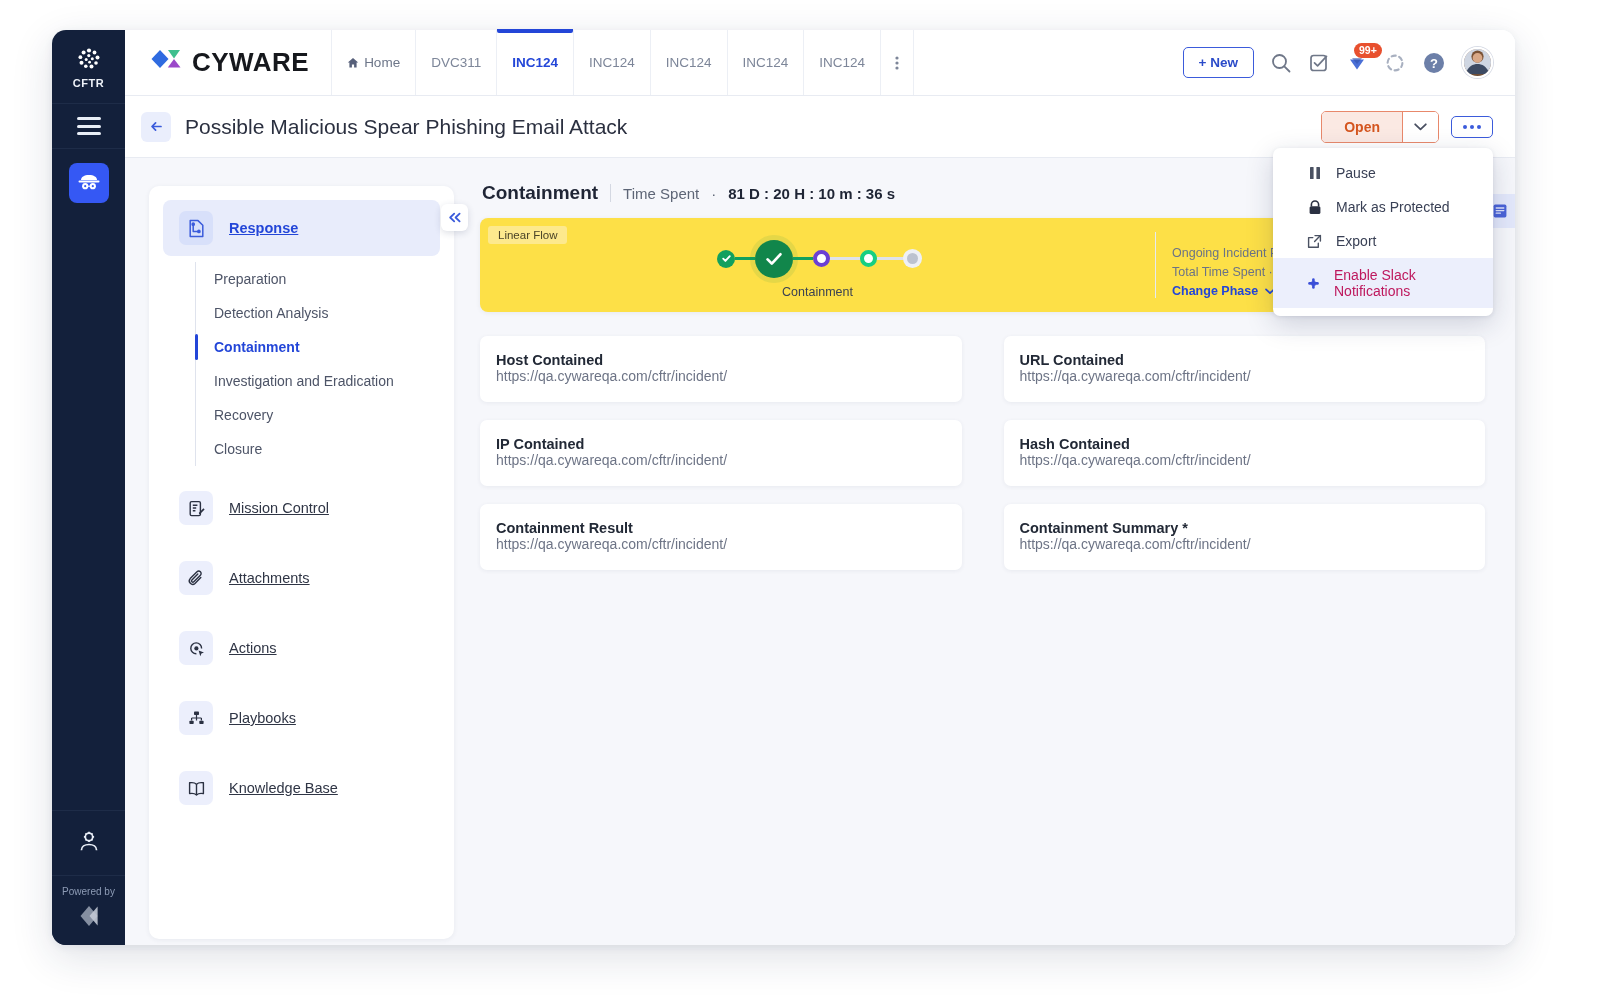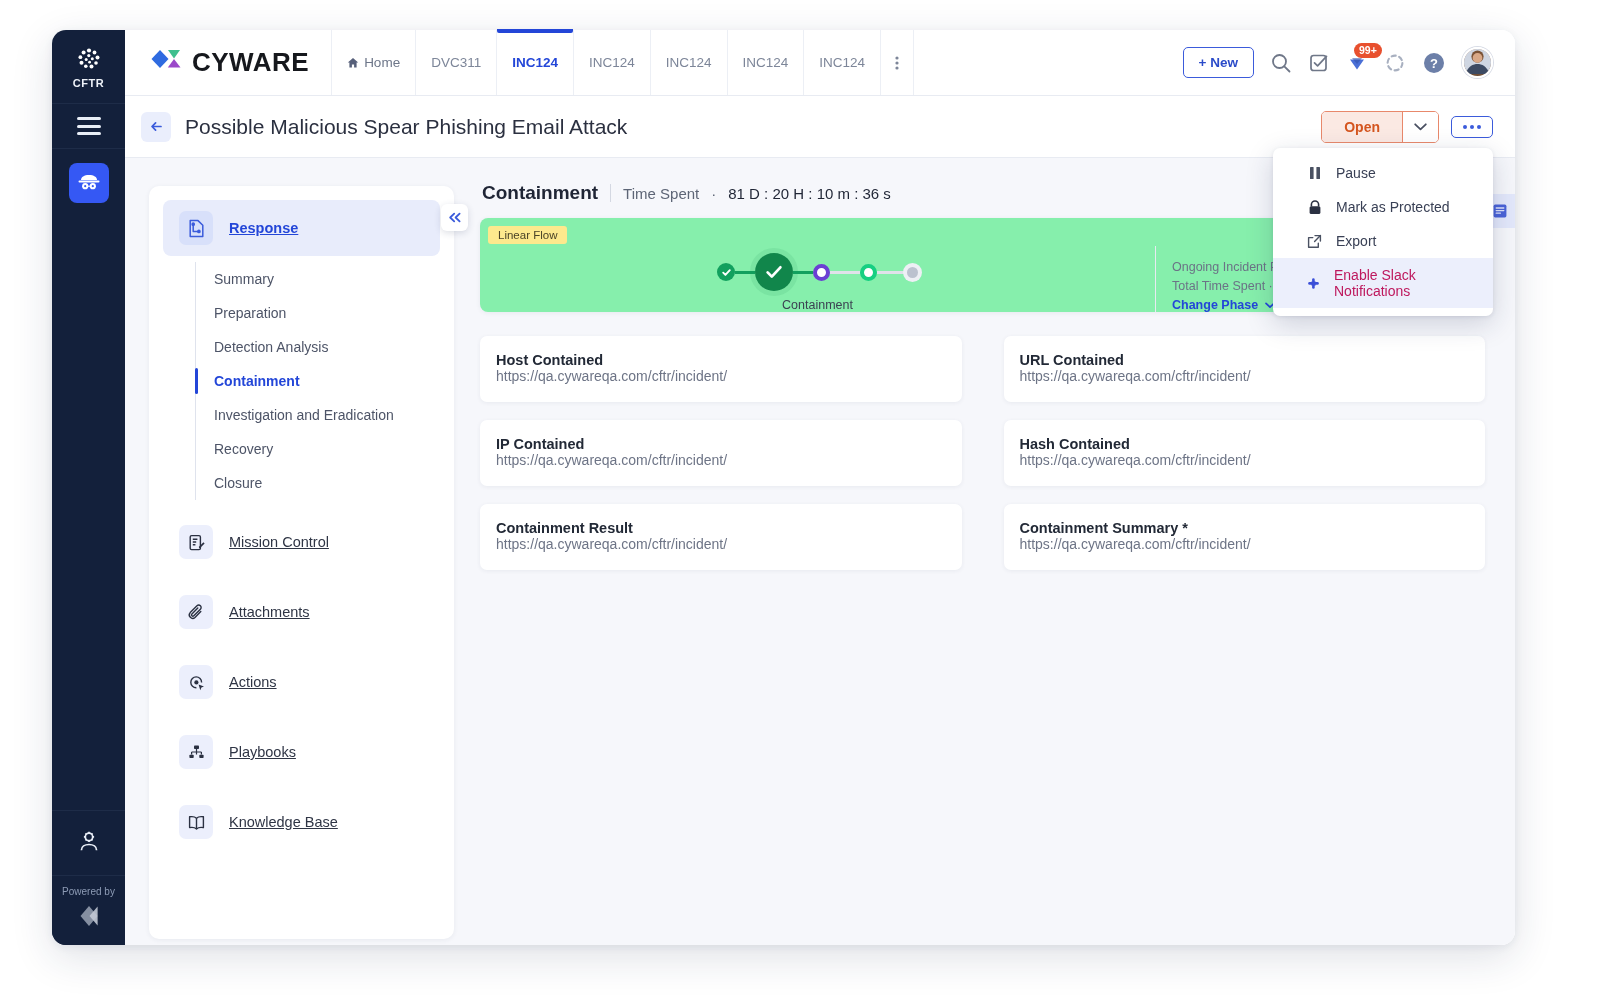--- a/index.html
+++ b/index.html
@@ -183,26 +183,26 @@
     content:""; position:absolute; left:-1px; top: 4px; bottom:4px; width:3px;
     background:#2346d8; border-radius:2px;
   }
 
   
   .content { flex: 1; padding: 24px 30px 0 26px; min-width:0; }
   .content-head { display:flex; align-items:baseline; gap: 12px; padding-left: 2px; }
   .ct-title { font-size: 19px; font-weight: 700; color: #1f2535; }
   .ct-sep { width:1px; height: 18px; background:#d4d8e2; align-self:center; }
   .ct-sub { font-size: 15px; color: #5d6576; }
-  .ct-sub b { color:#1f2535; font-weight:400; }
+  .ct-sub b { color:#1f2535; font-weight:700; }
 
   .phasecard {
-    margin-top: 14px; background:#86efac; border-radius: 8px;
+    margin-top: 14px; background:#fde047; border-radius: 8px;
     box-shadow: 0 1px 5px rgba(40,50,90,.07);
-    height: 94px; display:flex; align-items:flex-end; position:relative;
+    height: 94px; display:flex; align-items:center; position:relative;
   }
   .flow-tag {
     position:absolute; left: 8px; top: 8px; background:#fde98d; color:#4a4327;
     font-size: 11.5px; padding: 3px 10px; border-radius: 3px; font-weight: 500;
   }
   .tracker { flex: 1; display:flex; flex-direction:column; align-items:center; justify-content:center; padding-top:8px;}
   .nodes { display:flex; align-items:center; }
   .node-dot-sm { width: 18px; height:18px; border-radius:50%; background:#12a05e; display:flex;align-items:center;justify-content:center;}
   .node-big {
     width: 38px; height: 38px; border-radius: 50%; background:#11864b;
@@ -470,21 +470,20 @@
               <path d="M3.2 1.6 H11 L15.8 6.2 V17.4 H3.2 Z"></path>
               <path d="M6.2 5.2 V12.4 H11.8"></path>
                 <circle cx="6.2" cy="5.2" r="1.1" fill="#3b5bdb"></circle>
               <circle cx="11.9" cy="12.4" r="1.1" fill="#3b5bdb"></circle>
             </svg>
           </span>
           <span class="nav-label">Response</span>
         </div>
 
         <div class="sublist">
-          <div class="subitem">Summary</div>
           <div class="subitem">Preparation</div>
           <div class="subitem">Detection Analysis</div>
           <div class="subitem active">Containment</div>
           <div class="subitem">Investigation and Eradication</div>
           <div class="subitem">Recovery</div>
           <div class="subitem">Closure</div>
         </div>
 
         <div class="nav-group" style="margin-top:14px;">
           <span class="nav-ico">

